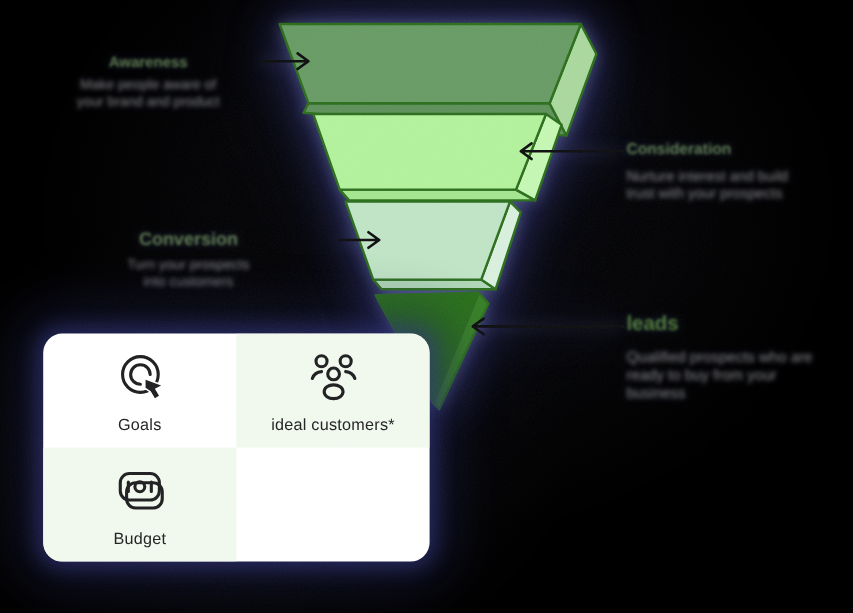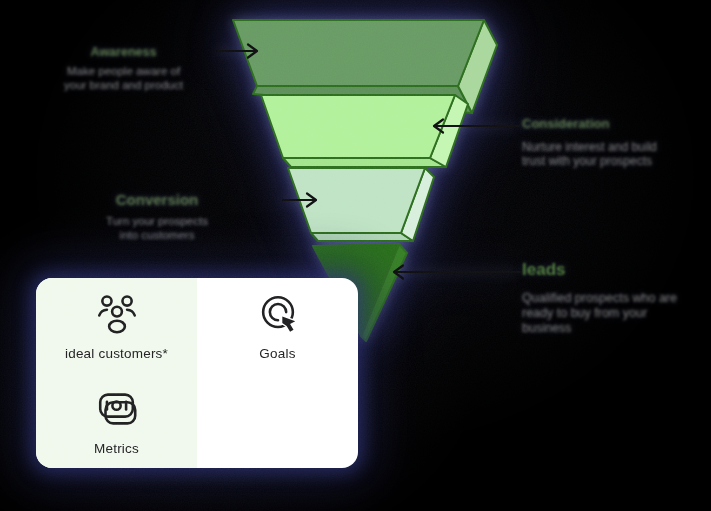--- a/index.html
+++ b/index.html
@@ -107,50 +107,50 @@
     <div class="label-title">leads</div>
     <div class="label-desc">
       <div>Qualified prospects who are</div>
       <div>ready to buy from your</div>
       <div>business</div>
     </div>
   </div>
 
   <div class="card">
 
+    <div class="cell">
+      <svg width="46" height="46" viewBox="0 0 48 48">
+        <circle class="ic" cx="24" cy="22" r="15.5"></circle>
+        <path class="ic" d="M32.5 22 a8.5 8.5 0 1 0 -8.5 8.5"></path>
+        <path d="M28.5 26.5 L42 31.5 L36.6 34.4 L40.2 40.4 L36.6 42.6 L33 36.6 L28.5 33.5 Z" fill="#1d1d1d" stroke="#ffffff" stroke-width="2.6" paint-order="stroke" stroke-linejoin="round"></path>
+      </svg>
+      <div class="cell-label">Goals</div>
+    </div>
+
     <div class="cell tint">
       <svg width="46" height="46" viewBox="0 0 48 48">
         <circle class="ic" cx="13.5" cy="10.5" r="4.8"></circle>
         <circle class="ic" cx="34.5" cy="10.5" r="4.8"></circle>
         <circle class="ic" cx="24" cy="21.5" r="5.1"></circle>
         <path class="ic" d="M5.5 25.5 a9 9 0 0 1 8 -6"></path>
         <path class="ic" d="M42.5 25.5 a9 9 0 0 0 -8 -6"></path>
         <ellipse class="ic" cx="24" cy="37" rx="8.2" ry="6"></ellipse>
       </svg>
       <div class="cell-label">ideal customers*</div>
     </div>
 
-    <div class="cell">
-      <svg width="46" height="46" viewBox="0 0 48 48">
-        <circle class="ic" cx="24" cy="22" r="15.5"></circle>
-        <path class="ic" d="M32.5 22 a8.5 8.5 0 1 0 -8.5 8.5"></path>
-        <path d="M28.5 26.5 L42 31.5 L36.6 34.4 L40.2 40.4 L36.6 42.6 L33 36.6 L28.5 33.5 Z" fill="#1d1d1d" stroke="#ffffff" stroke-width="2.6" paint-order="stroke" stroke-linejoin="round"></path>
-      </svg>
-      <div class="cell-label">Goals</div>
-    </div>
-
     <div class="cell tint">
       <svg width="46" height="46" viewBox="0 0 48 48">
         <rect class="ic" x="12" y="17" width="31" height="22" rx="8"></rect>
         <rect class="ic" x="6.5" y="9" width="34" height="23" rx="8" fill="#f1f8ec"></rect>
         <circle class="ic" cx="23.5" cy="20.5" r="4.3"></circle>
         <path class="ic" d="M13.5 16.5 V24.5"></path>
         <path class="ic" d="M33.5 16.5 V24.5"></path>
       </svg>
-      <div class="cell-label">Metrics</div>
+      <div class="cell-label">Budget</div>
     </div>
 
 
   </div>
 
   <svg class="noise-overlay" width="711" height="511">
     <filter id="noiseF">
       <feTurbulence type="fractalNoise" baseFrequency="0.85" numOctaves="2" stitchTiles="stitch"></feTurbulence>
       <feColorMatrix type="matrix" values="0 0 0 0 0.45  0 0 0 0 0.5  0 0 0 0 0.9  0 0 0 0.55 0"></feColorMatrix>
     </filter>

